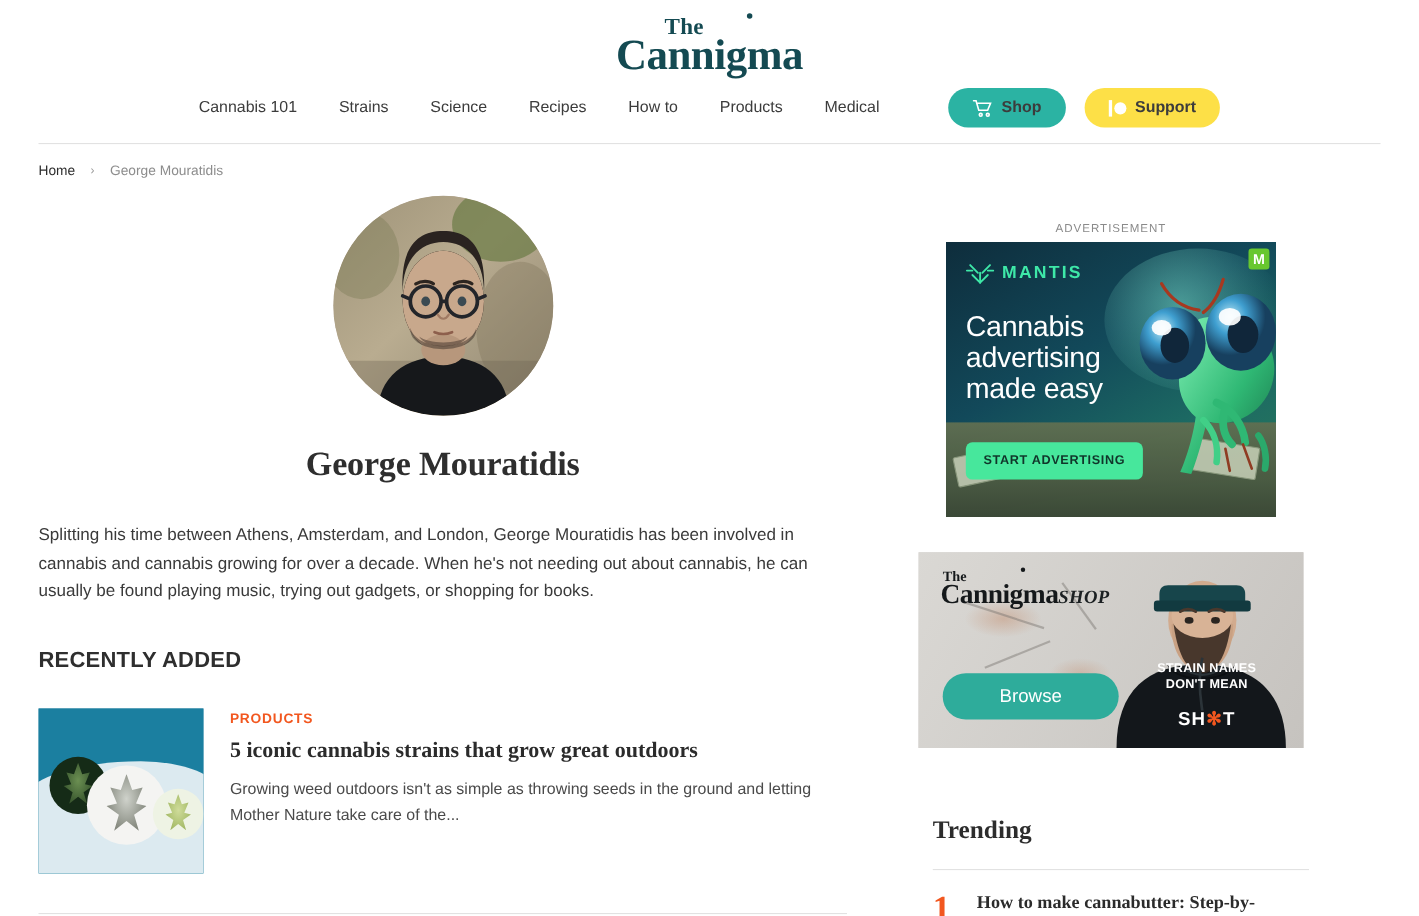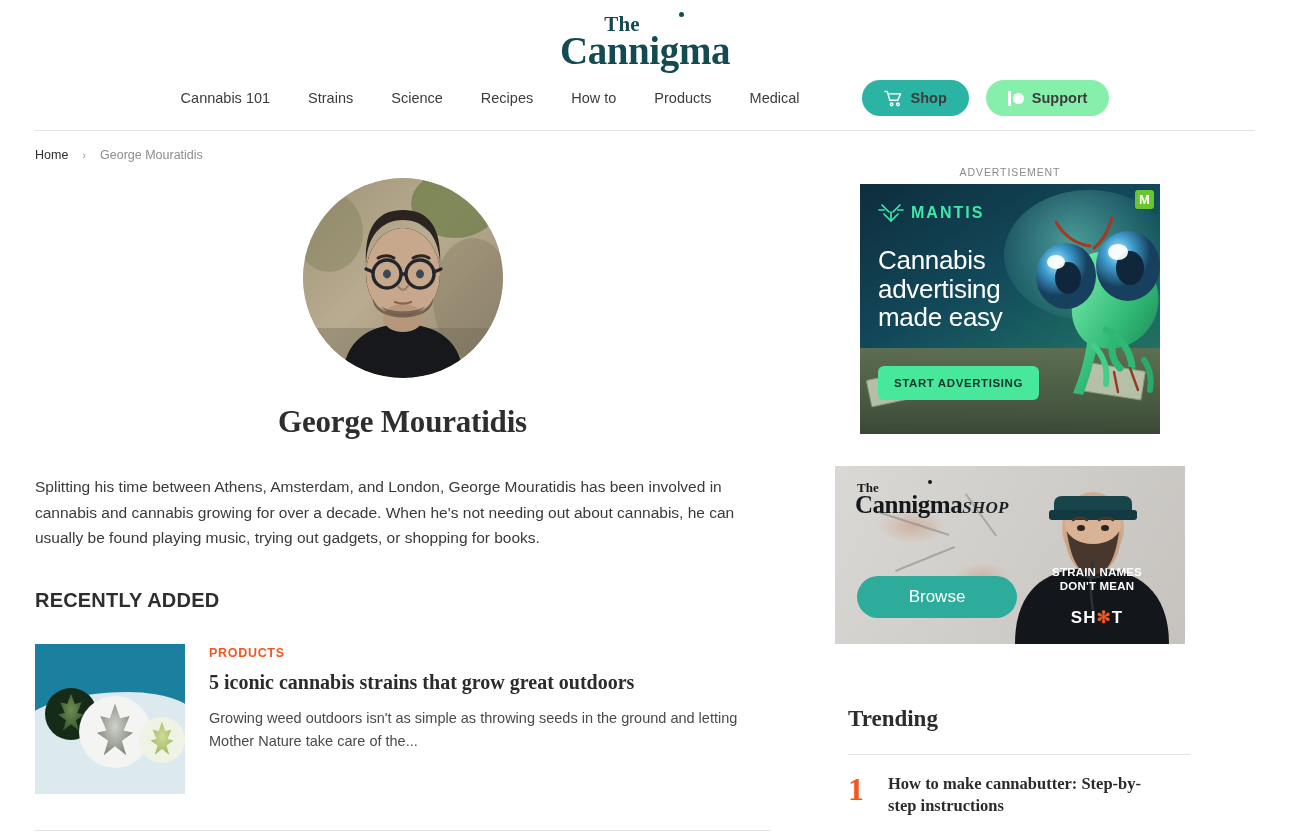--- a/index.html
+++ b/index.html
@@ -34,21 +34,21 @@
   .nav a {
     font-size: 14.5px; color: #3c3c3c; text-decoration: none; white-space: nowrap;
   }
   .nav .btns { display: flex; gap: 17px; margin-left: 24px; }
   .pill {
     display: flex; align-items: center; gap: 8px;
     height: 36px; padding: 0 22px; border-radius: 18px;
     color: #fff; font-size: 14.5px; font-weight: 600; text-decoration: none; white-space: nowrap;
   }
   .pill.shop { background: #2bb3a3; }
-  .pill.support { background: #86efac; }
+  .pill.support { background: #fde047; }
   .icon-cart { width: 19px; height: 17px; display: block; }
   .icon-patreon { width: 16px; height: 15px; display: flex; align-items: center; gap: 2px; }
   .icon-patreon .bar { width: 3px; height: 15px; background: #fff; }
   .icon-patreon .dot { width: 11px; height: 11px; border-radius: 50%; background: #fff; }
 
   .hr-top { height: 1px; background: #e2e2e2; margin: 0 35px; }
 
   
   .breadcrumb {
     display: flex; align-items: center; gap: 14px;
@@ -119,21 +119,21 @@
     font-size: 20px; font-weight: 700; color: #2b2b2b; line-height: 1.25;
   }
   .card-excerpt {
     margin-top: 12px; font-size: 14.5px; line-height: 1.6; color: #4a4a4a; max-width: 570px;
   }
   .card-meta { margin-top: 18px; font-size: 12px; color: #8e8e8e; }
   .card-divider { height: 1px; background: #e2e2e2; margin-top: 36px; }
 
   
   .ad-label {
-    text-align: center; font-size: 10.5px; color: #8a8a8a; letter-spacing: .9px; margin-bottom: 6px;
+    text-align: center; font-size: 10.5px; color: #8a8a8a; letter-spacing: .9px; margin-bottom: 6px; margin-top: 36px;
   }
   .ad {
     width: 300px; height: 250px; margin: 0 auto; position: relative; overflow: hidden;
     background: linear-gradient(150deg, #0e2d3c 0%, #12495a 40%, #1d6b63 70%, #2b7a58 100%);
   }
   .ad .blur1 {
     position: absolute; width: 170px; height: 130px; right: -14px; top: 6px; border-radius: 50%;
     background: radial-gradient(circle at 40% 40%, rgba(120,220,200,.55), rgba(20,90,90,0) 70%);
   }
   .ad .mantis-logo {

